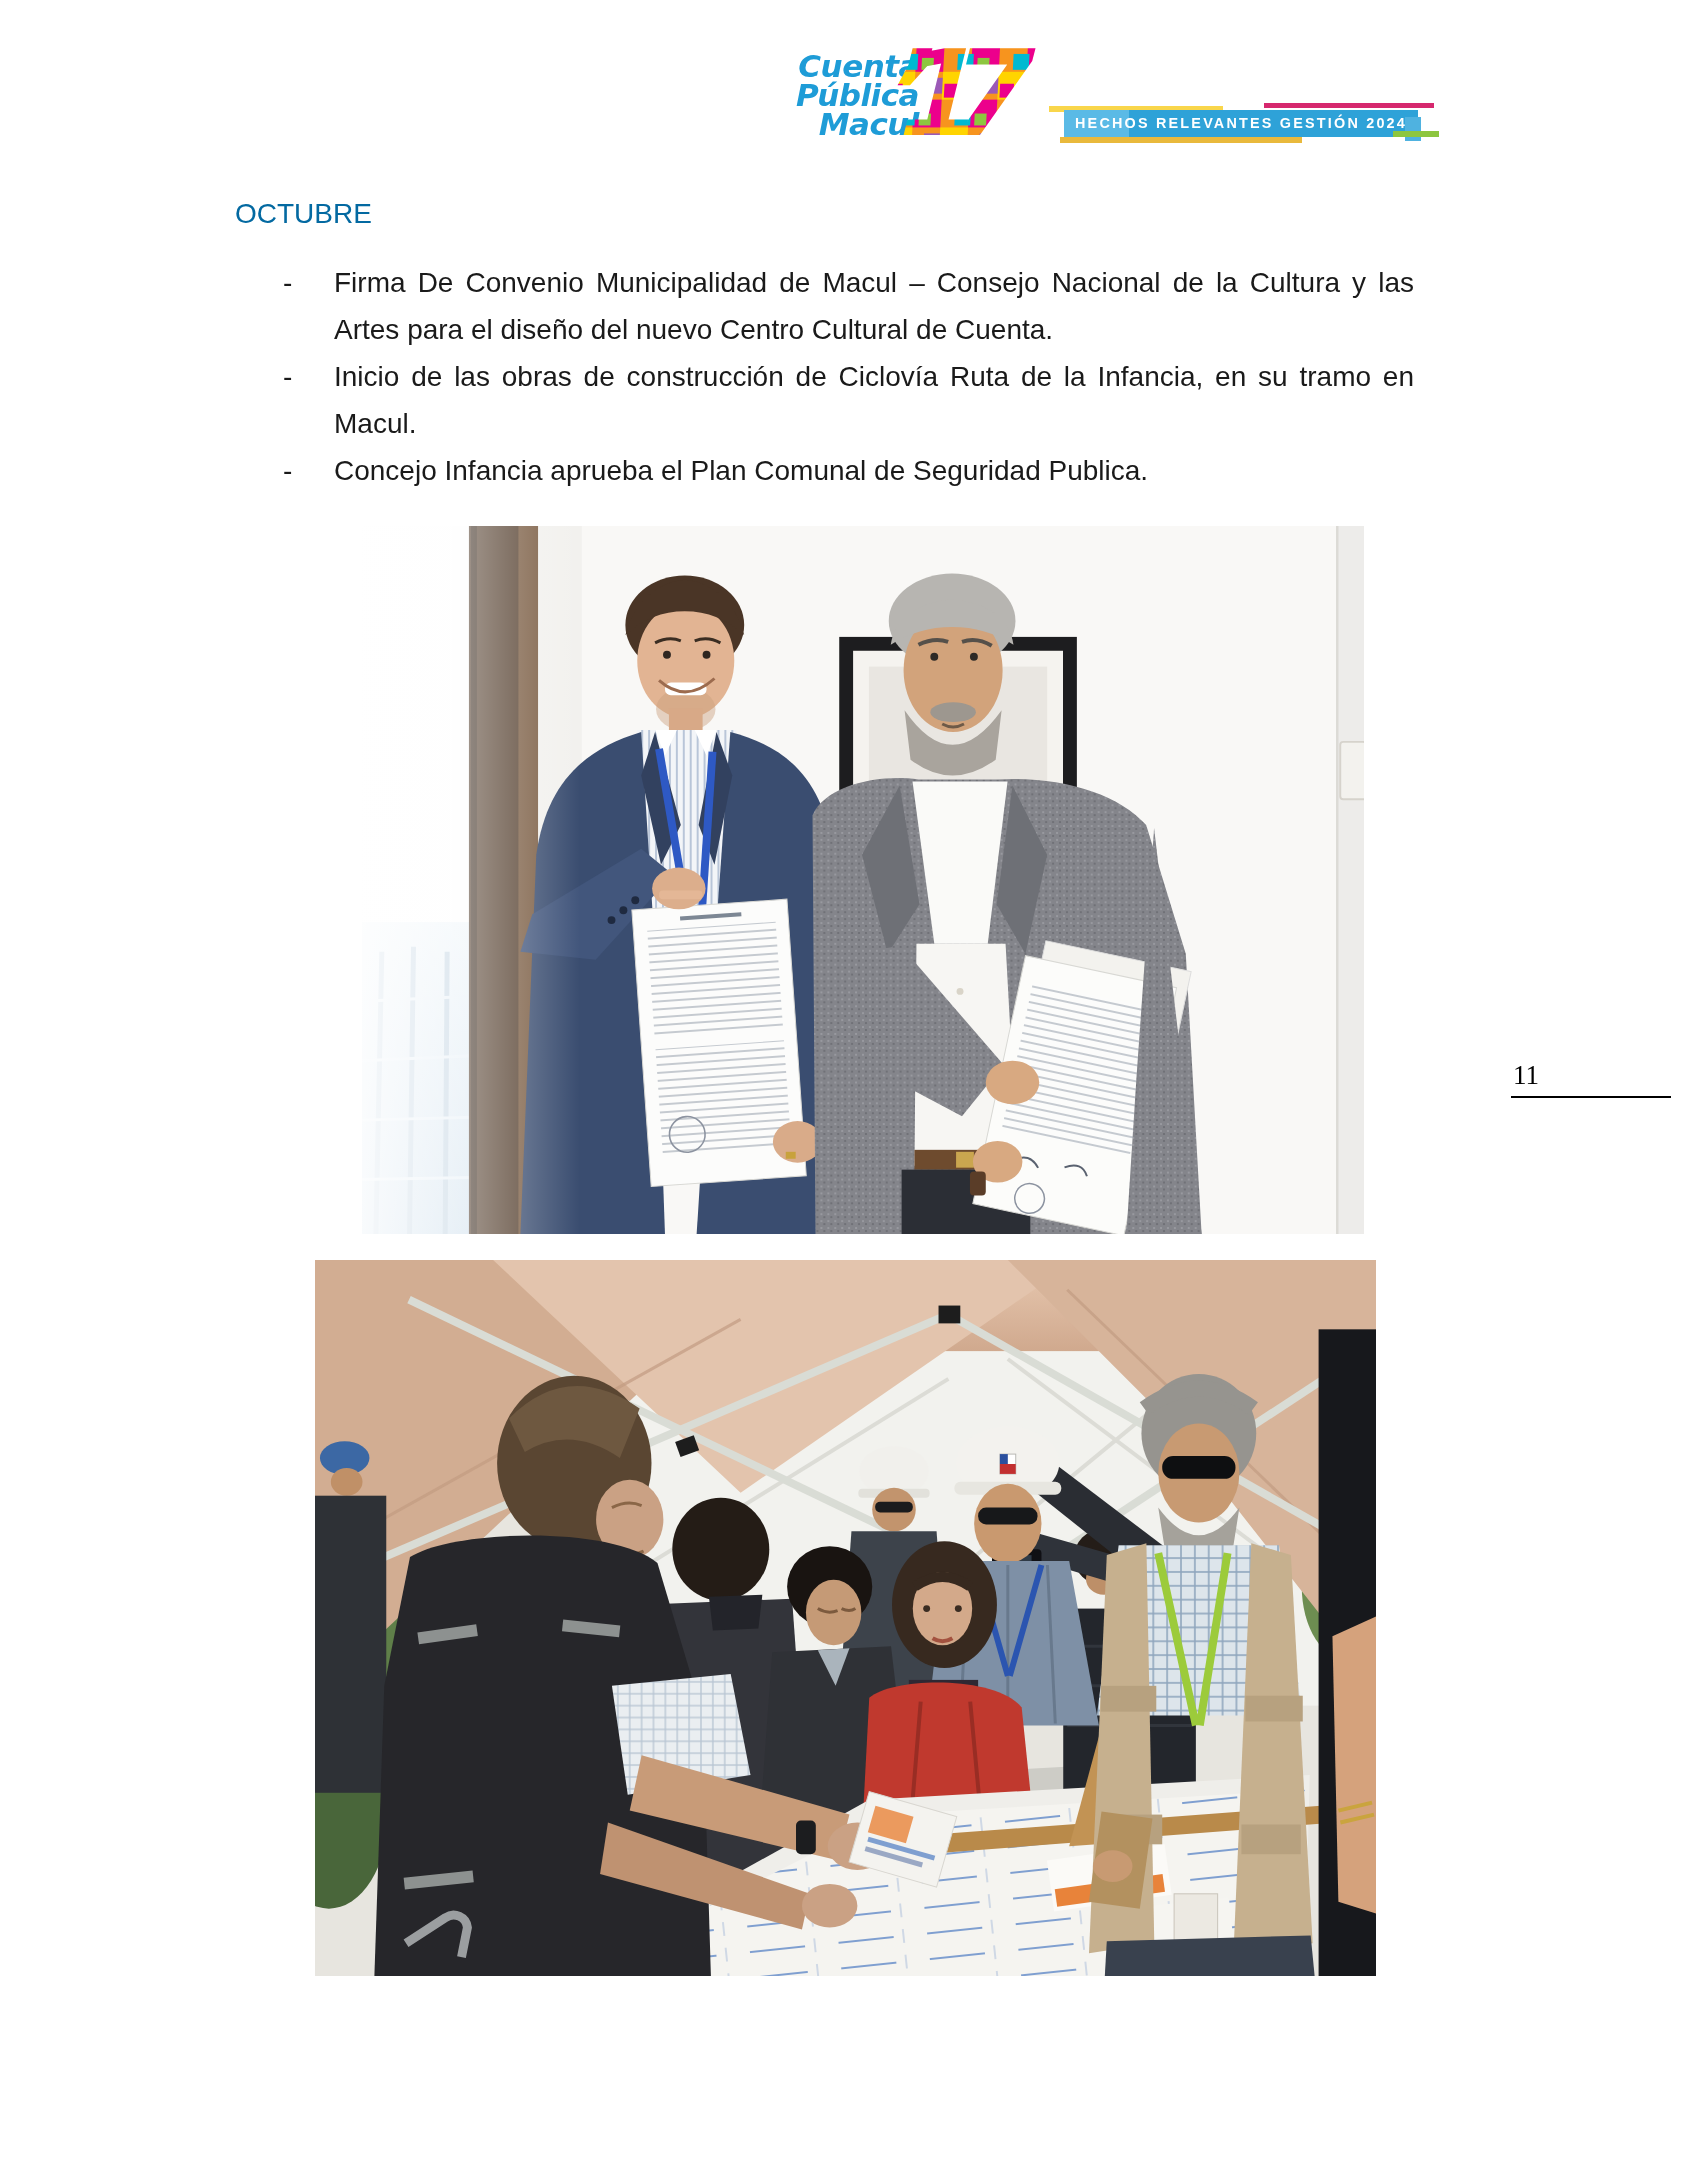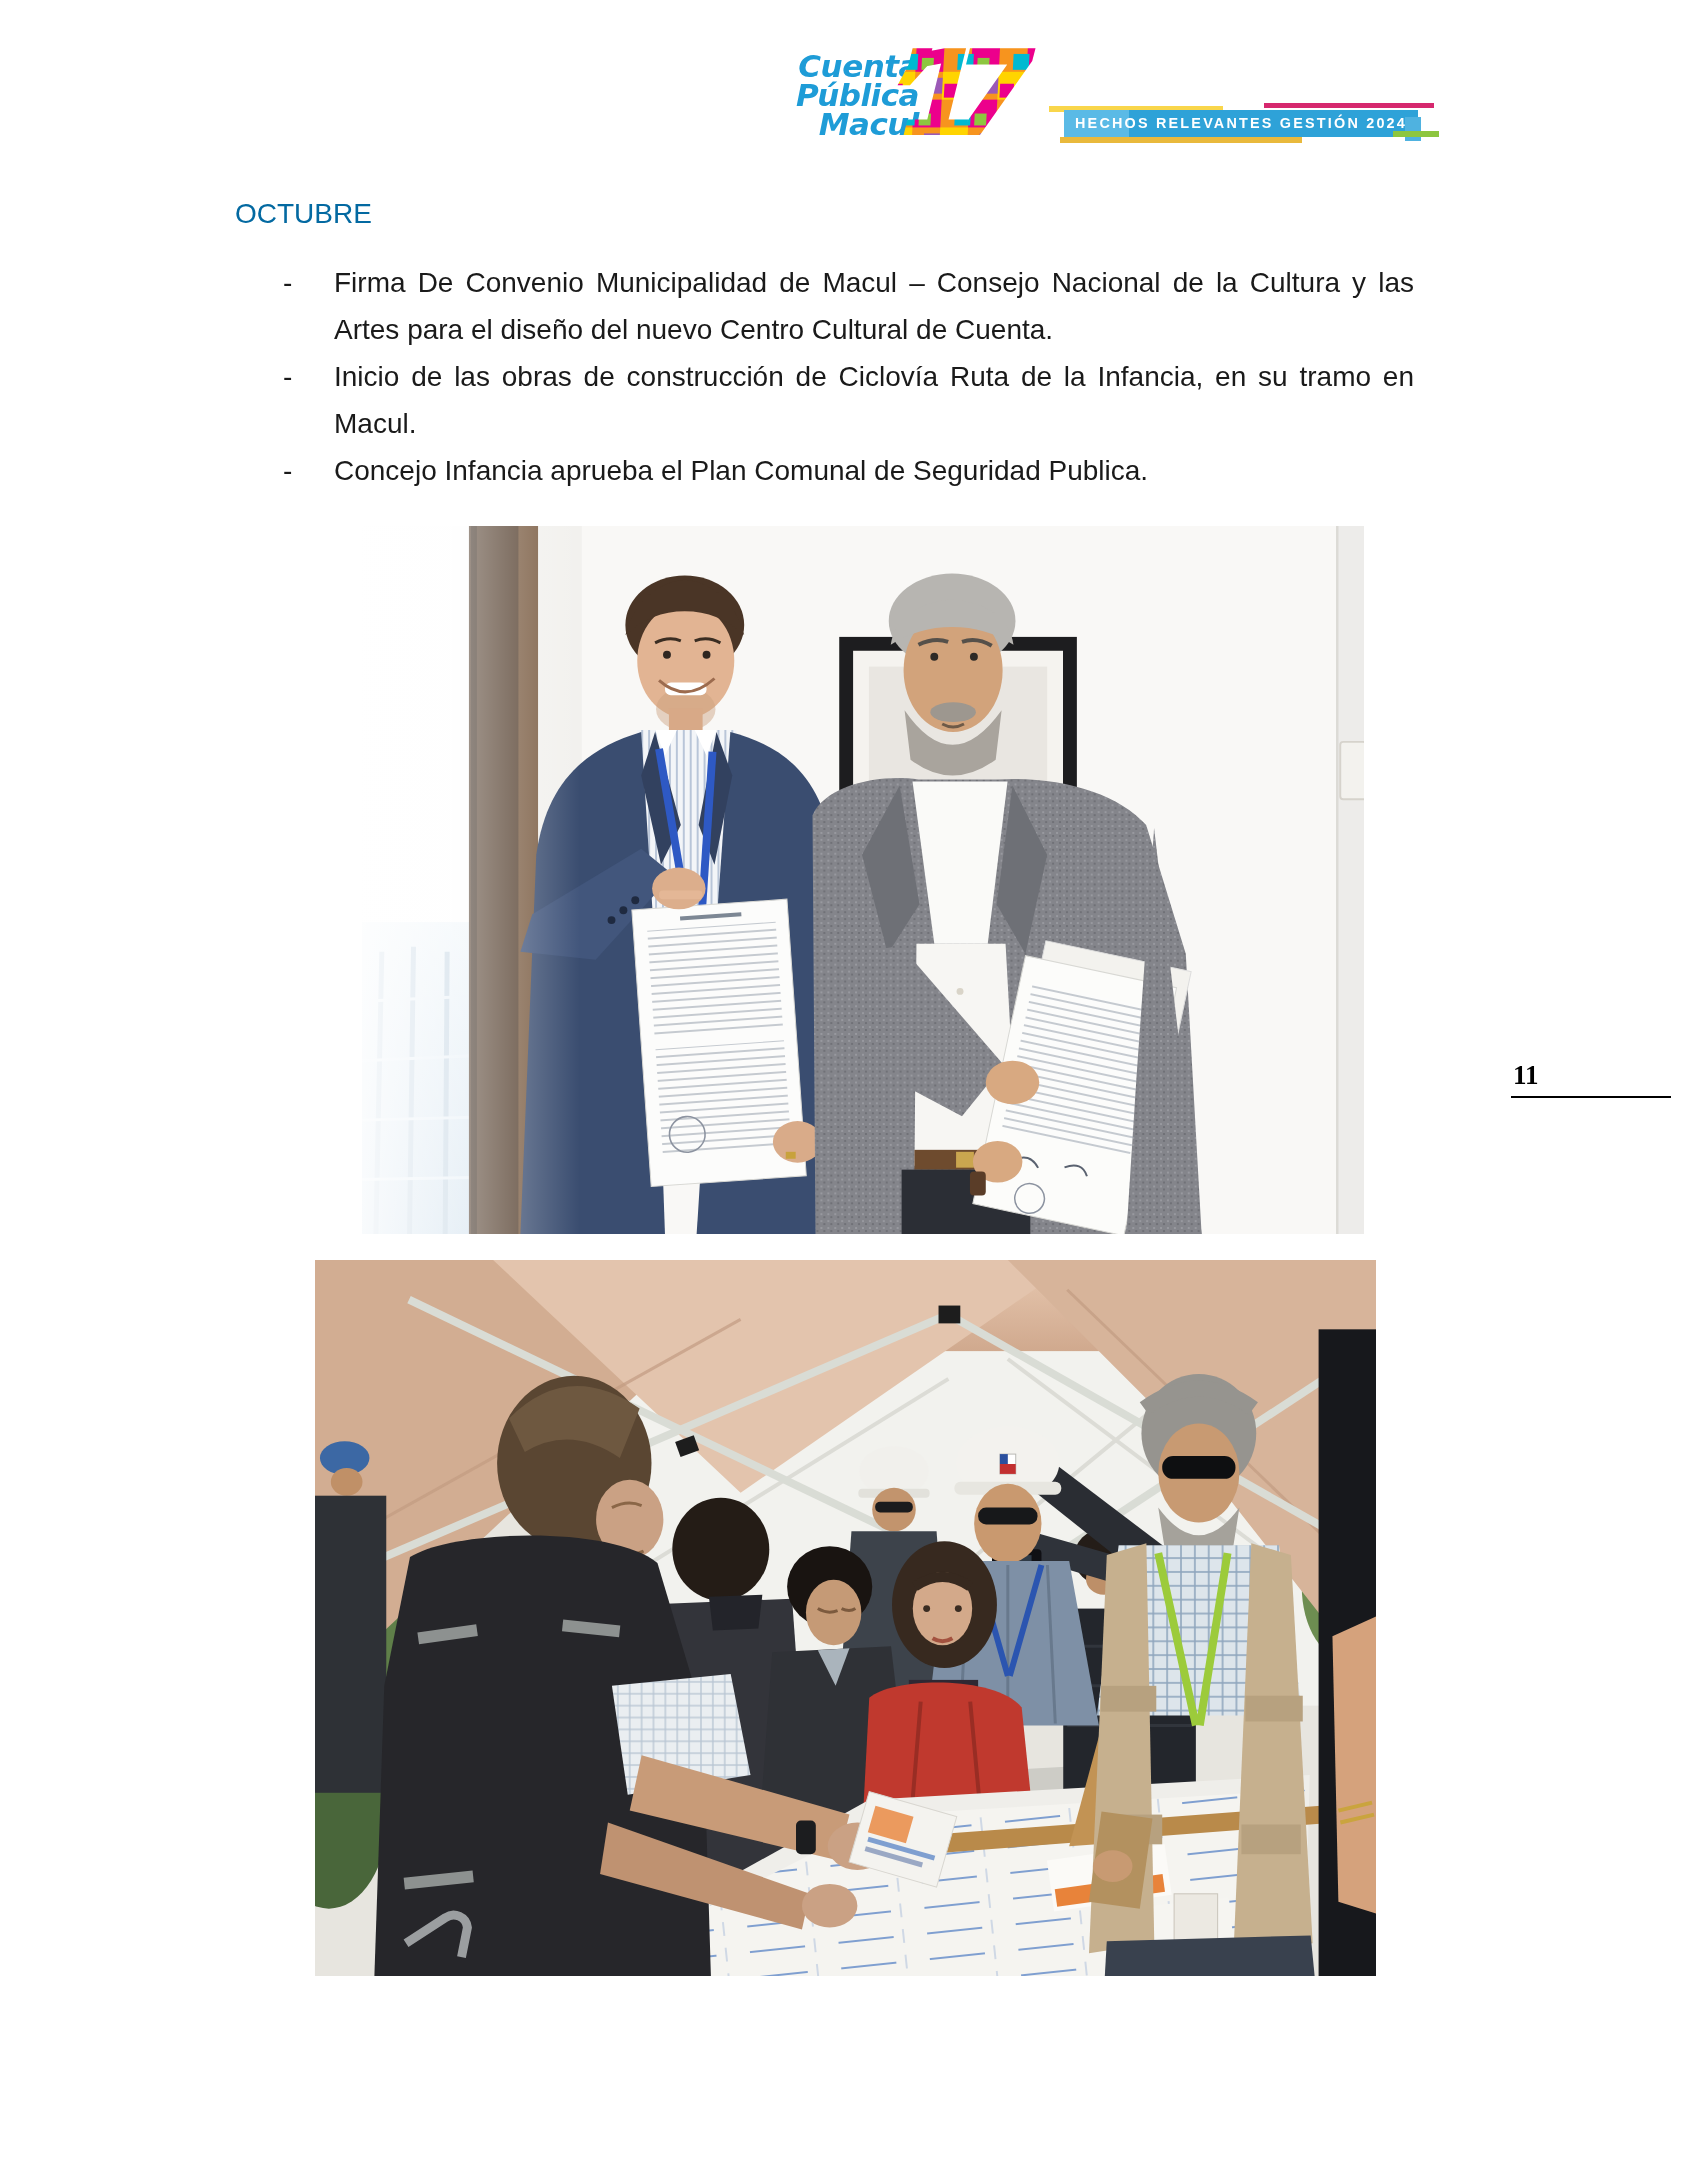--- a/index.html
+++ b/index.html
@@ -27,21 +27,21 @@
   .bullet-list{position:absolute;left:283px;top:259px;width:1131px;}
   .bullet{display:flex;}
   .bullet .dash{flex:0 0 51px;font-size:28px;line-height:47px;}
   .bullet .txt{flex:1;font-size:28px;line-height:47px;text-align:justify;}
   
   .photo1{position:absolute;left:362px;top:526px;width:1002px;height:708px;}
   .photo2{position:absolute;left:315px;top:1260px;width:1061px;height:716px;}
   .photo1 svg,.photo2 svg{display:block;width:100%;height:100%;}
   
   .pagenum{position:absolute;left:1513px;top:1060px;font-family:"Liberation Serif",serif;
-           font-size:27px;color:#000;font-weight:bold;}
+           font-size:27px;color:#000;}
   .pagenum-rule{position:absolute;left:1511px;top:1096px;width:160px;height:0;border-top:2px solid #000;}
 </style>
 </head>
 <body>
 
 <div class="page">
 
   <div class="logo-text">
     <div>Cuenta</div>
     <div>Pública</div>

